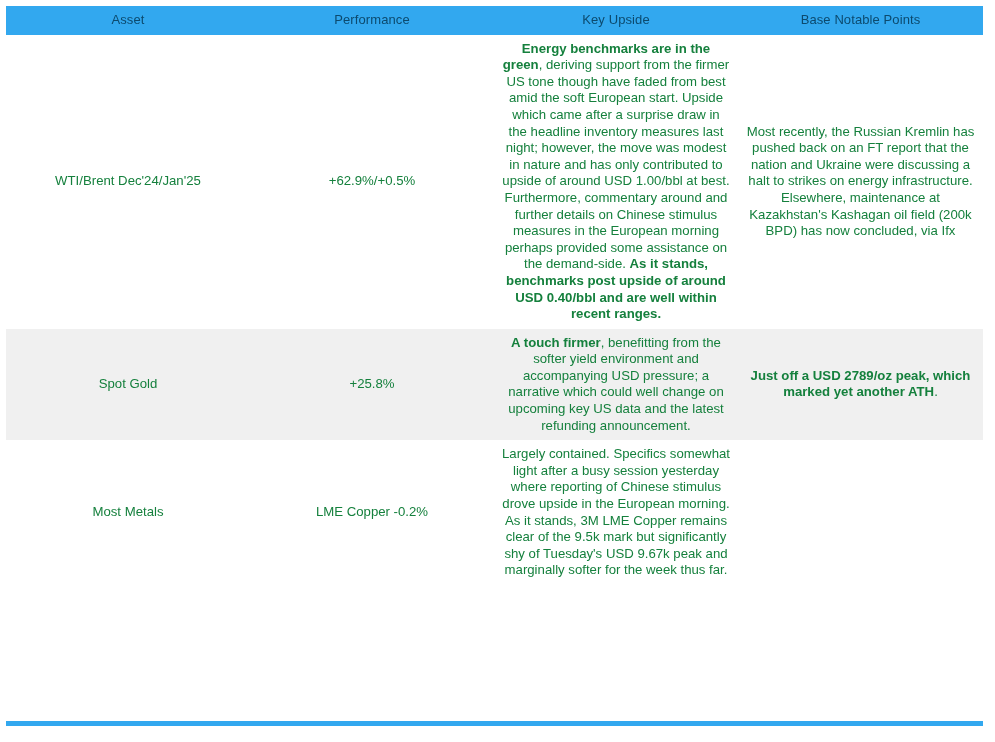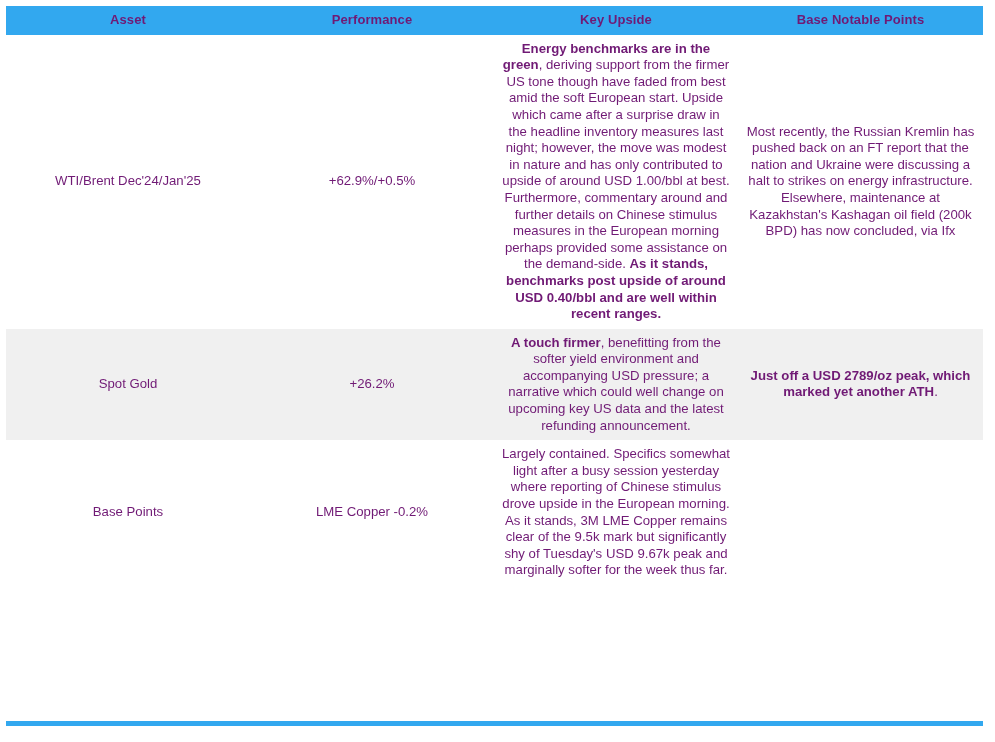--- a/index.html
+++ b/index.html
@@ -20,39 +20,39 @@
     top: 6px;
     width: 977px;
   }
   table.market-table {
     width: 977px;
     border-collapse: collapse;
     table-layout: fixed;
   }
   table.market-table thead th {
     background: #32a8ef;
-    color: #701a75;
+    color: #0c4a6e;
     font-size: 13px;
-    font-weight: bold;
+    font-weight: normal;
     text-align: center;
     padding: 6px 4px 7px 4px;
     line-height: 1.2;
     letter-spacing: 0.1px;
   }
   col.c-asset      { width: 244px; }
   col.c-perf       { width: 244px; }
   col.c-key        { width: 244px; }
   col.c-other      { width: 245px; }
 
   table.market-table tbody td {
     font-size: 13.2px;
     line-height: 16.6px;
     text-align: center;
     vertical-align: middle;
-    color: #701a75;
+    color: #15803d;
     padding: 6px 8px;
   }
   tr.row-alt td {
     background: #f0f0f0;
   }
   tr.row-plain td {
     background: #ffffff;
   }
   td.cell-key, td.cell-other {
     padding-left: 14px;
@@ -102,31 +102,31 @@
         <td class="cell-key row1-key">
           <span class="bold">Energy benchmarks are in the green</span><span>, deriving support from the firmer US tone though have faded from best amid the soft European start. Upside which came after a surprise draw in the headline inventory measures last night; however, the move was modest in nature and has only contributed to upside of around USD 1.00/bbl at best. Furthermore, commentary around and further details on Chinese stimulus measures in the European morning perhaps provided some assistance on the demand-side. </span><span class="bold">As it stands, benchmarks post upside of around USD 0.40/bbl and are well within recent ranges.</span>
         </td>
         <td class="cell-other">
           <span>Most recently, the Russian Kremlin has pushed back on an FT report that the nation and Ukraine were discussing a halt to strikes on energy infrastructure. Elsewhere, maintenance at Kazakhstan's Kashagan oil field (200k BPD) has now concluded, via Ifx</span>
         </td>
       </tr>
 
       <tr class="row-alt">
         <td class="cell-asset">Spot Gold</td>
-        <td class="cell-perf">+26.2%</td>
+        <td class="cell-perf">+25.8%</td>
         <td class="cell-key">
           <span class="bold">A touch firmer</span><span>, benefitting from the softer yield environment and accompanying USD pressure; a narrative which could well change on upcoming key US data and the latest refunding announcement.</span><span class="bold"></span>
         </td>
         <td class="cell-other">
           <span class="bold">Just off a USD 2789/oz peak, which marked yet another ATH</span><span>.</span>
         </td>
       </tr>
 
       <tr class="row-plain">
-        <td class="cell-asset">Base Points</td>
+        <td class="cell-asset">Most Metals</td>
         <td class="cell-perf">LME Copper -0.2%</td>
         <td class="cell-key">
           <span class="bold"></span><span>Largely contained. Specifics somewhat light after a busy session yesterday where reporting of Chinese stimulus drove upside in the European morning. As it stands, 3M LME Copper remains clear of the 9.5k mark but significantly shy of Tuesday's USD 9.67k peak and marginally softer for the week thus far.</span><span class="bold"></span>
         </td>
         <td class="cell-other">
           <span></span>
         </td>
       </tr>
 
     </tbody>

